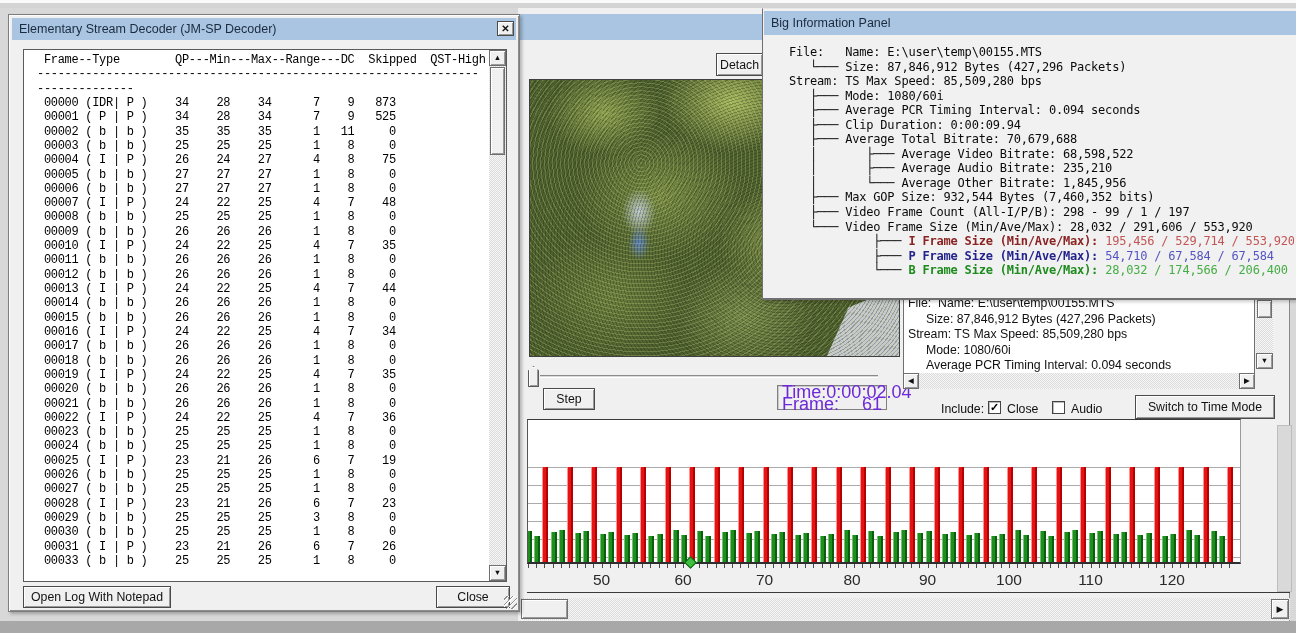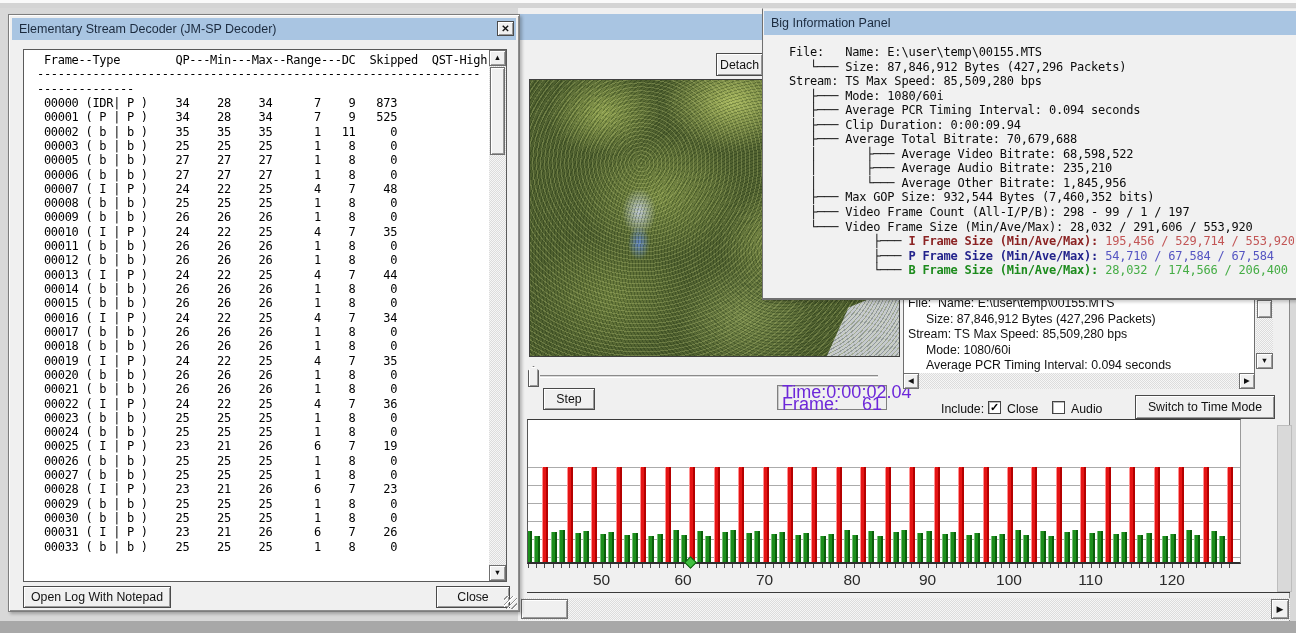--- a/index.html
+++ b/index.html
@@ -324,28 +324,29 @@
 
 <div class="abs" id="esd-dialog">
   <div class="abs titlebar" style="left:3px;top:3px;width:504px;height:22px;">
     <span>Elementary Stream Decoder (JM-SP Decoder)</span>
   </div>
   <button class="abs btn" style="left:488px;top:6px;width:17px;height:15px;font-size:10px;font-weight:bold;padding:0;">
       <span>✕</span>
     </button>
 
   <div class="abs" style="left:14px;top:34px;width:484px;height:533px;background:#fff;border:1px solid #5a5a5a;overflow:hidden;">
-    <div class="mono" id="esd-lines" style="padding:3px 0 0 13px;">
+    <div class="mono" id="esd-lines" style="padding:3px 0 0 13px;font-family:Liberation Mono, monospace;">
         <div> Frame--Type        QP---Min---Max--Range---DC  Skipped  QST-High</div>
         <div>----------------------------------------------------------------</div>
         <div>--------------</div>
         <div> 00000 (IDR| P )    34    28    34      7    9   873</div>
         <div> 00001 ( P | P )    34    28    34      7    9   525</div>
         <div> 00002 ( b | b )    35    35    35      1   11     0</div>
         <div> 00003 ( b | b )    25    25    25      1    8     0</div>
+        <div> 00004 ( I | P )    26    24    27      4    8    75</div>
         <div> 00005 ( b | b )    27    27    27      1    8     0</div>
         <div> 00006 ( b | b )    27    27    27      1    8     0</div>
         <div> 00007 ( I | P )    24    22    25      4    7    48</div>
         <div> 00008 ( b | b )    25    25    25      1    8     0</div>
         <div> 00009 ( b | b )    26    26    26      1    8     0</div>
         <div> 00010 ( I | P )    24    22    25      4    7    35</div>
         <div> 00011 ( b | b )    26    26    26      1    8     0</div>
         <div> 00012 ( b | b )    26    26    26      1    8     0</div>
         <div> 00013 ( I | P )    24    22    25      4    7    44</div>
         <div> 00014 ( b | b )    26    26    26      1    8     0</div>
@@ -356,21 +357,21 @@
         <div> 00019 ( I | P )    24    22    25      4    7    35</div>
         <div> 00020 ( b | b )    26    26    26      1    8     0</div>
         <div> 00021 ( b | b )    26    26    26      1    8     0</div>
         <div> 00022 ( I | P )    24    22    25      4    7    36</div>
         <div> 00023 ( b | b )    25    25    25      1    8     0</div>
         <div> 00024 ( b | b )    25    25    25      1    8     0</div>
         <div> 00025 ( I | P )    23    21    26      6    7    19</div>
         <div> 00026 ( b | b )    25    25    25      1    8     0</div>
         <div> 00027 ( b | b )    25    25    25      1    8     0</div>
         <div> 00028 ( I | P )    23    21    26      6    7    23</div>
-        <div> 00029 ( b | b )    25    25    25      1    8     0</div>
+        <div> 00029 ( b | b )    25    25    25      3    8     0</div>
         <div> 00030 ( b | b )    25    25    25      1    8     0</div>
         <div> 00031 ( I | P )    23    21    26      6    7    26</div>
         <div> 00033 ( b | b )    25    25    25      1    8     0</div>
       </div>
     <div class="abs sb-track" style="right:0;top:0;width:17px;height:531px;"></div>
     <div class="abs sb-btn" style="right:0;top:0;width:17px;height:16px;">
         <span>▲</span>
       </div>
     <div class="abs sb-thumb" style="right:1px;top:17px;width:15px;height:88px;"></div>
     <div class="abs sb-btn" style="right:0;top:515px;width:17px;height:16px;">

